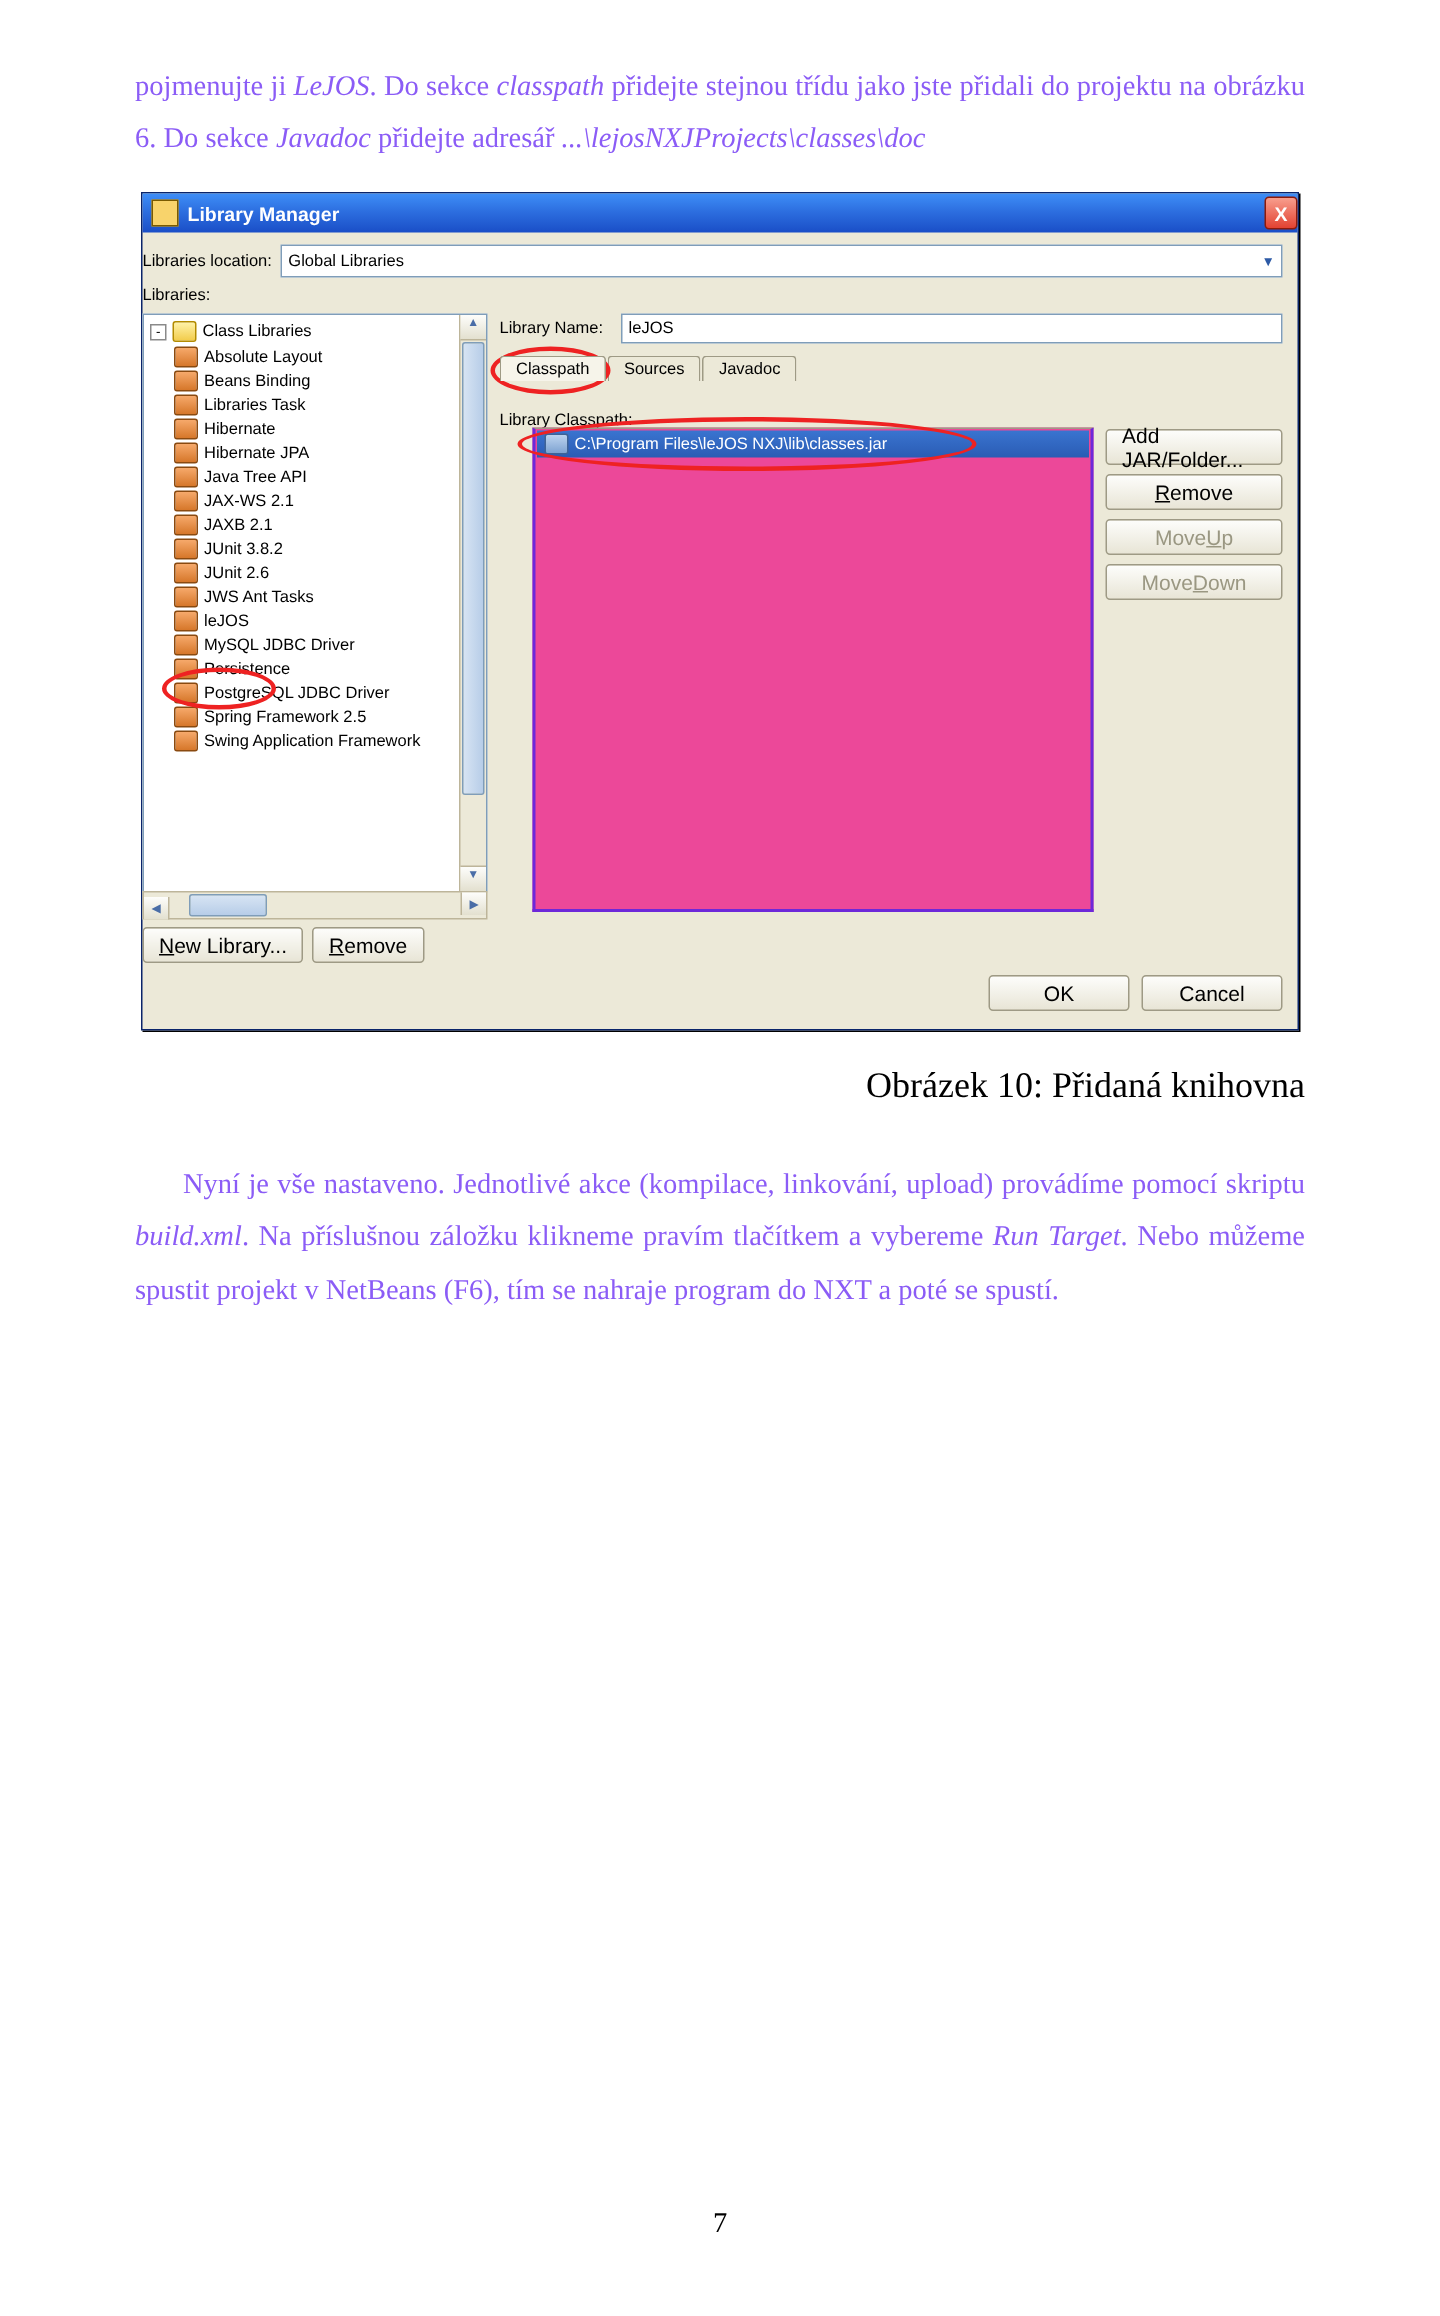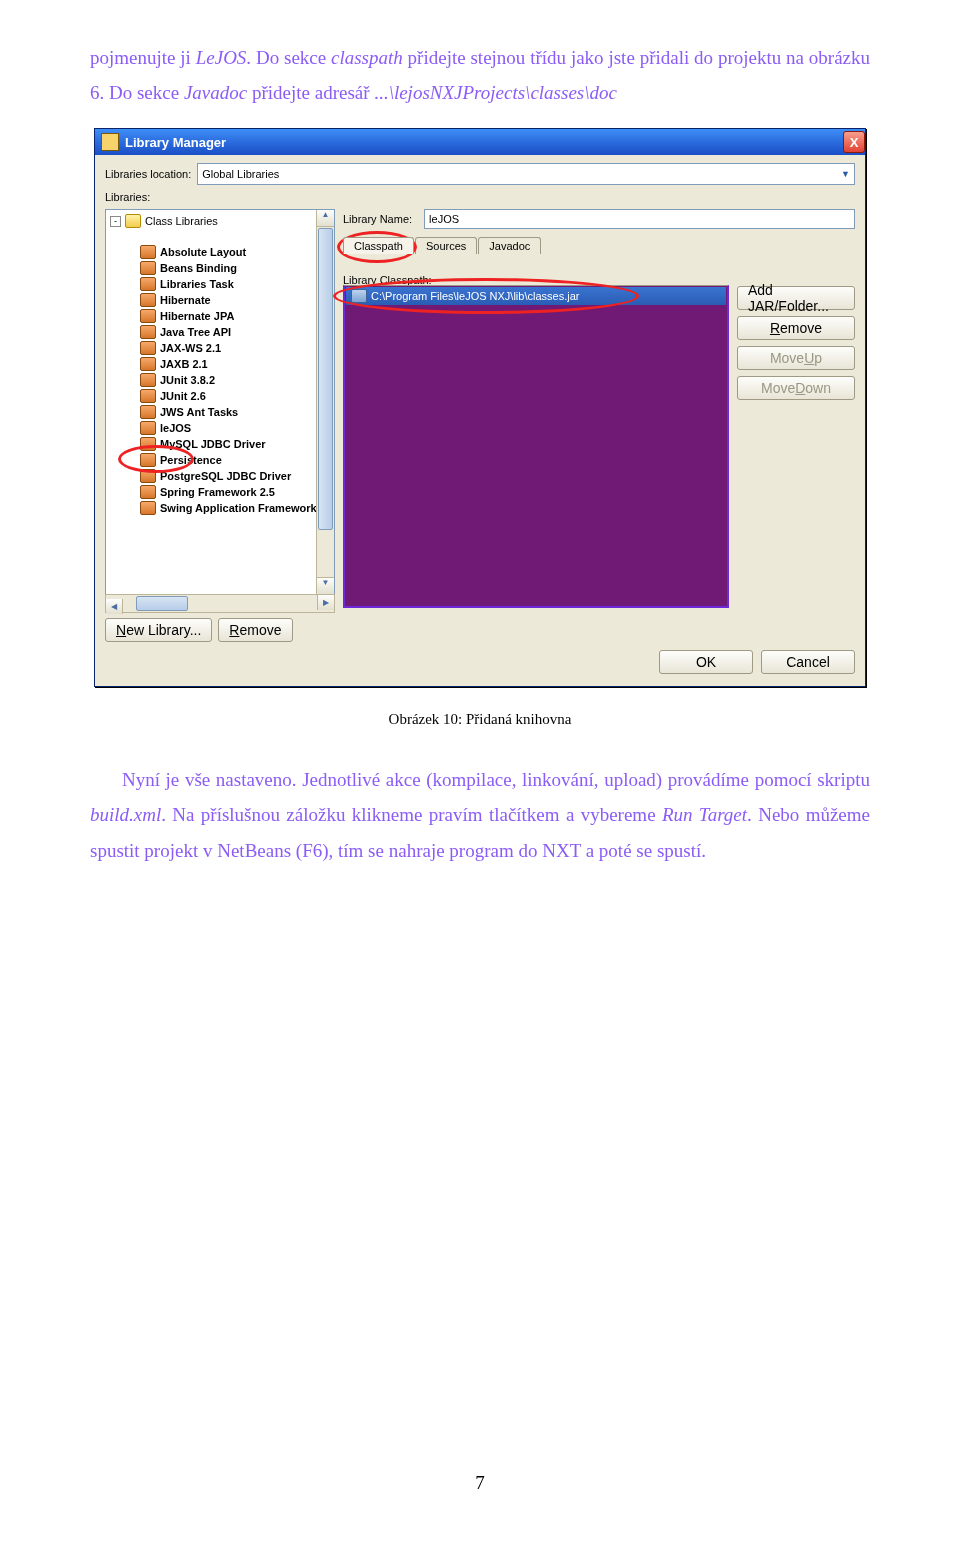--- a/index.html
+++ b/index.html
@@ -50,21 +50,21 @@
   }
   .titlebar .close {
     width: 20px; height: 20px;
     margin-left: auto;
     background: linear-gradient(180deg,#f89e8d,#e24232);
     border: 1px solid #8b1a0b;
     border-radius: 3px;
     display: flex; align-items: center; justify-content: center;
     color: #fff; font-weight: bold; font-size: 13px;
   }
-  .dialog-body { padding: 8px 10px 12px 10px; }
+  .dialog-body { padding: 8px 10px 12px 0; }
 
   .row { display: flex; align-items: center; margin-bottom: 6px; }
   .lbl { font-size: 11px; color: #000; margin-right: 6px; }
   .combo {
     flex: 1;
     height: 20px;
     background: #fff;
     border: 1px solid #7f9db9;
     font-size: 11px;
     padding: 0 4px;
@@ -96,21 +96,21 @@
     border: 1px solid #b38b00;
     border-radius: 2px;
   }
   .lib-icon {
     width: 14px; height: 12px;
     background: linear-gradient(180deg,#f6a96b,#d6772a);
     border: 1px solid #8a4a10;
     border-radius: 2px;
     flex-shrink: 0;
   }
-  .tree ul { list-style: none; margin: 14px; padding: 0 0 0 18px; font-weight: bold; }
+  .tree ul { list-style: none; margin: 0; padding: 0 0 0 18px; }
   .tree li {
     padding: 1px 2px;
     display: flex; align-items: center; gap: 4px;
     white-space: nowrap;
   }
   .tree li.sel .txt {
     color: #000;
   }
   .ellipse-red {
     position: absolute;
@@ -185,25 +185,26 @@
     border-top-right-radius: 3px;
     position: relative;
   }
   .tab.active {
     background: #f6f4ea;
     z-index: 2;
   }
 
   .classpath-box {
     height: 320px;
-    background: #701a75;
+    background: #ec4899;
     border: 2px solid #6d28d9;
     border-top: 1px solid #9e9a85;
     margin-top: -1px;
     font-size: 11px;
+    margin-left: 22px;
   }
   .cp-row {
     background: linear-gradient(180deg,#3a74d0,#2a5cb4);
     color: #fff;
     padding: 2px 5px;
     margin: 1px;
     display: flex; align-items: center; gap: 4px;
   }
   .jar-icon {
     width: 14px; height: 12px;
@@ -212,22 +213,22 @@
     border-radius: 2px;
   }
 
   .dlg-footer {
     display: flex; justify-content: flex-end; gap: 8px;
     margin-top: 8px;
   }
   .dlg-footer .btn { width: 72px; justify-content: center; }
 
   .caption {
-    text-align: center;
-    font-size: 15px;
+    text-align: right;
+    font-size: 24px;
     margin: 24px 0 34px 0;
   }
 
   .pagenum {
     position: absolute;
     bottom: 50px;
     left: 0; right: 0;
     text-align: center;
     font-size: 19px;
   }

